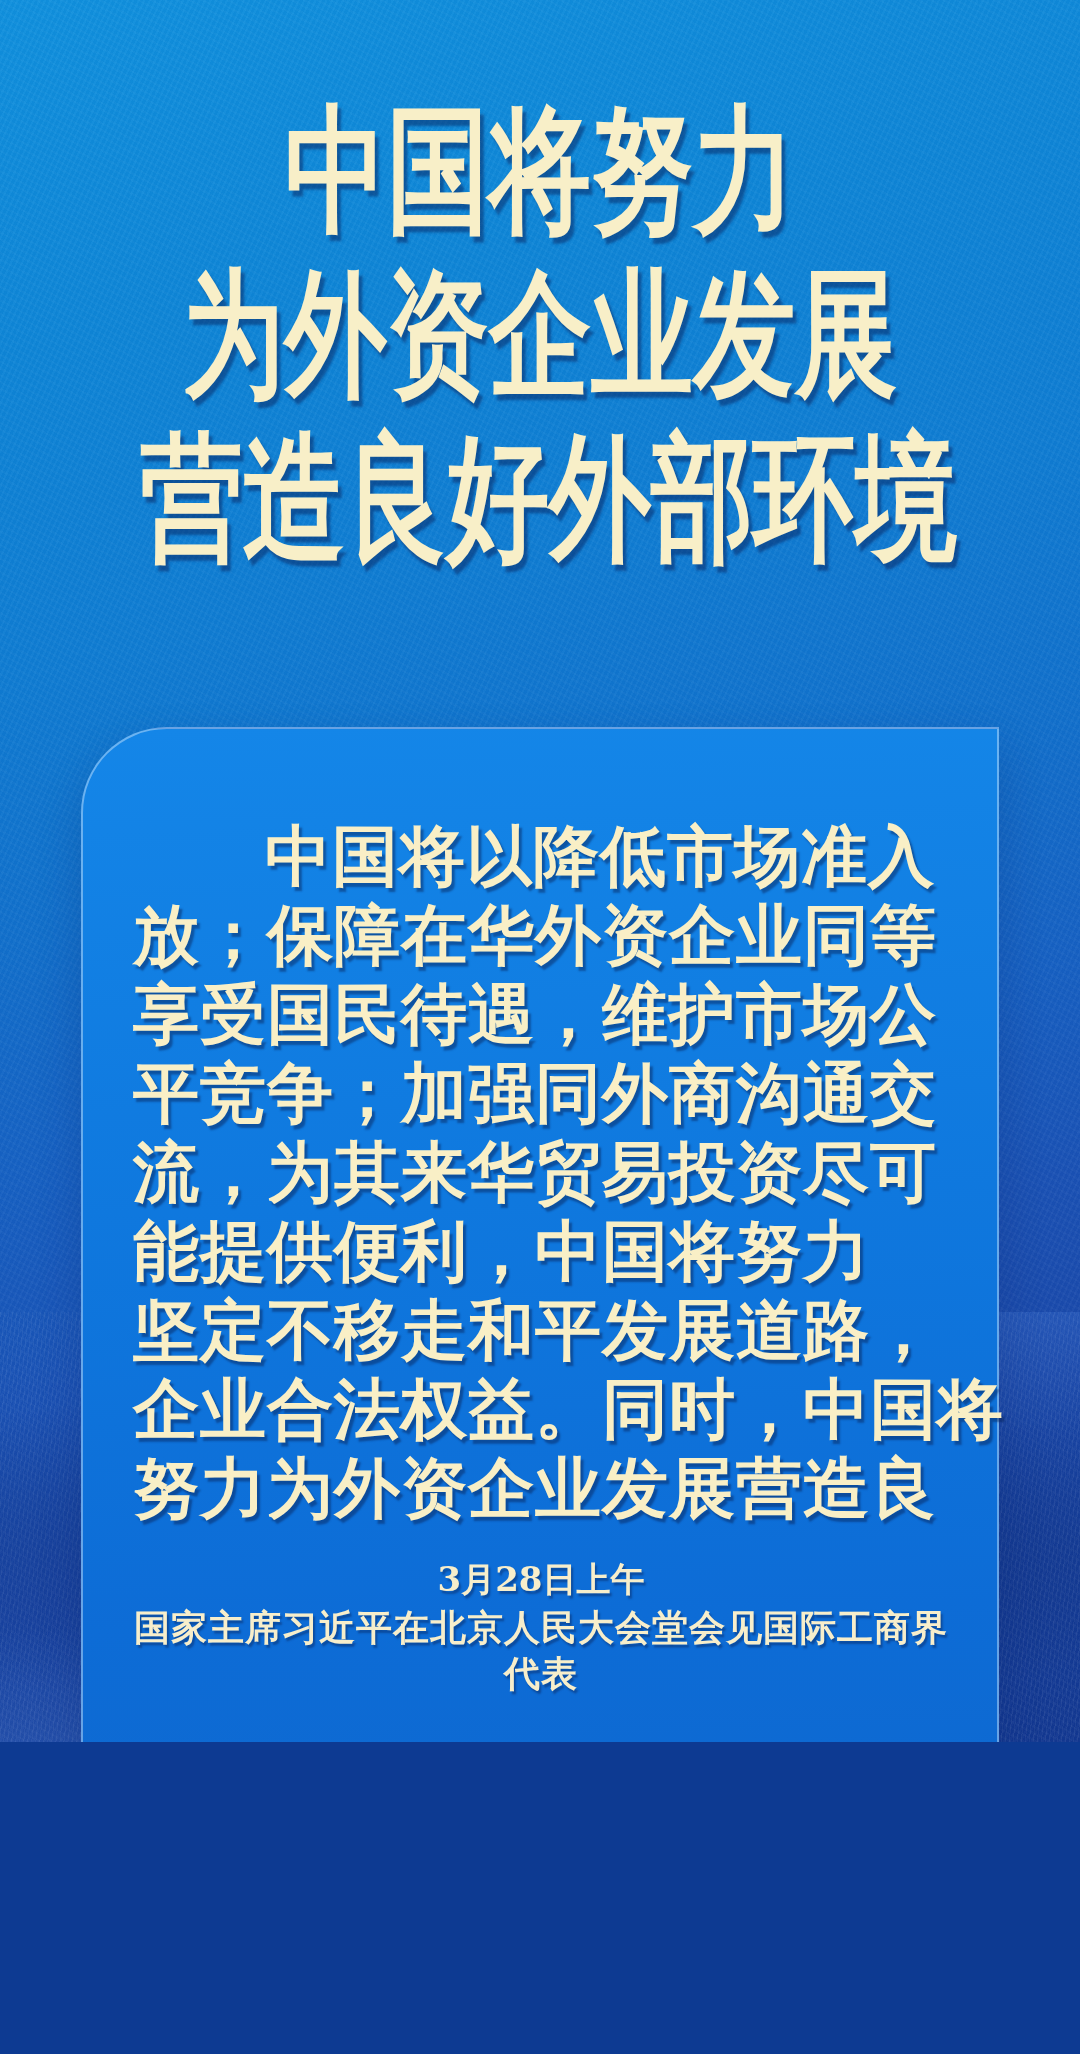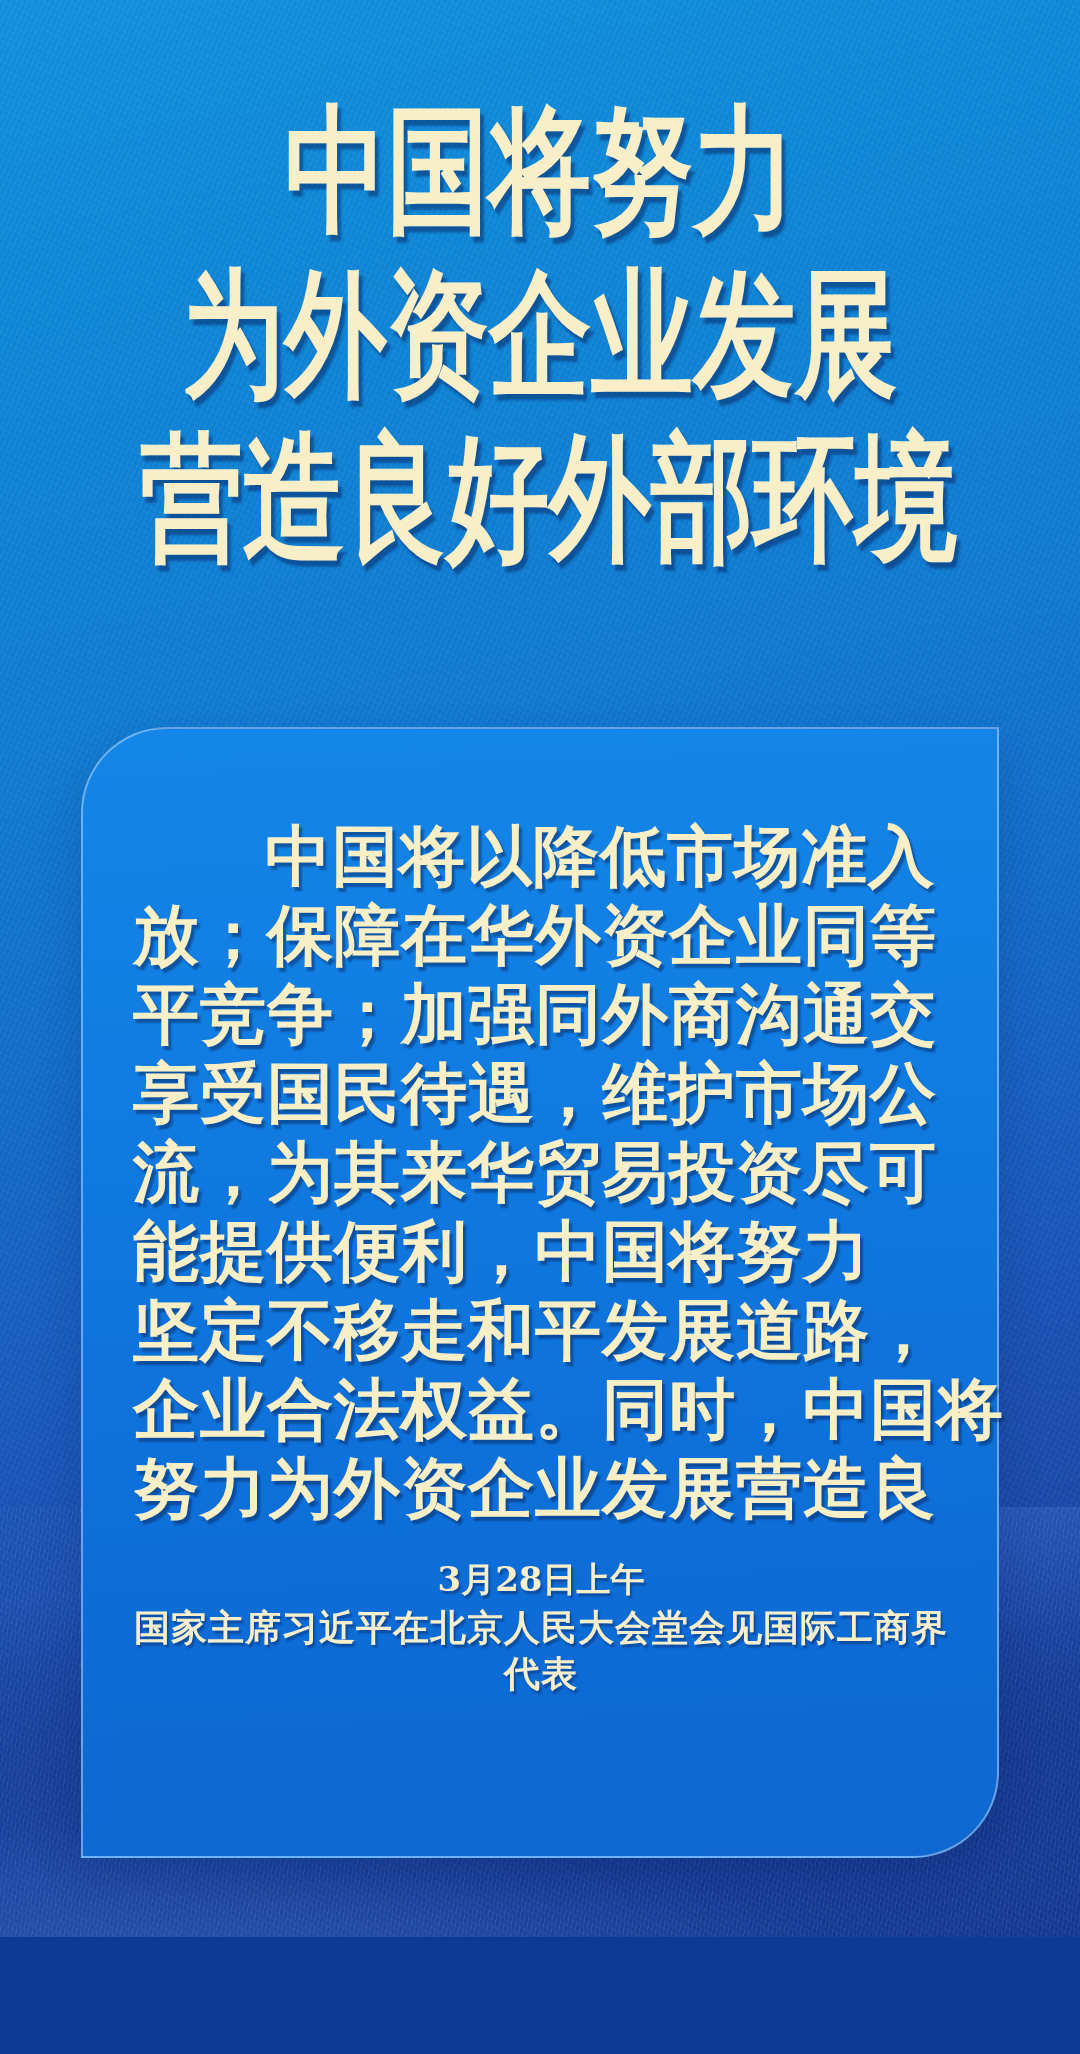--- a/index.html
+++ b/index.html
@@ -2,21 +2,21 @@
 <html><head>
 <meta charset="utf-8">
 <style>
   html, body {
     margin: 0; padding: 0;
     background: #0d3a92;
   }
   .poster {
     position: relative;
     width: 1080px;
-    height: 1937px;
+    height: 1742px;
     overflow: hidden;
     font-family: "DejaVu Serif", "Liberation Serif", serif;
     background:
       linear-gradient(168deg,
         #1090dd 0%,
         #0e85d6 18%,
         #0f7cd2 34%,
         #116fcb 48%,
         #1660c2 60%,
         #1a51b4 71%,
@@ -142,22 +142,22 @@
   <header class="title-block">
     <span class="title-line">中国将努力</span>
     <span class="title-line">为外资企业发展</span>
     <span class="title-line">营造良好外部环境</span>
   </header>
 
   <section class="quote-card">
     <div>
       <div class="quote-line indent">中国将以降低市场准入</div>
       <div class="quote-line">放；保障在华外资企业同等</div>
+      <div class="quote-line">享受国民待遇，维护市场公</div>
       <div class="quote-line">平竞争；加强同外商沟通交</div>
-      <div class="quote-line">享受国民待遇，维护市场公</div>
       <div class="quote-line">流，为其来华贸易投资尽可</div>
       <div class="quote-line">能提供便利，中国将努力</div>
       <div class="quote-line">坚定不移走和平发展道路，</div>
       <div class="quote-line">企业合法权益。同时，中国将</div>
       <div class="quote-line">努力为外资企业发展营造良</div>
     </div>
     <div class="caption-date">3月28日上午</div>
     <div class="caption-source">国家主席习近平在北京人民大会堂会见国际工商界代表</div>
   </section>
 

